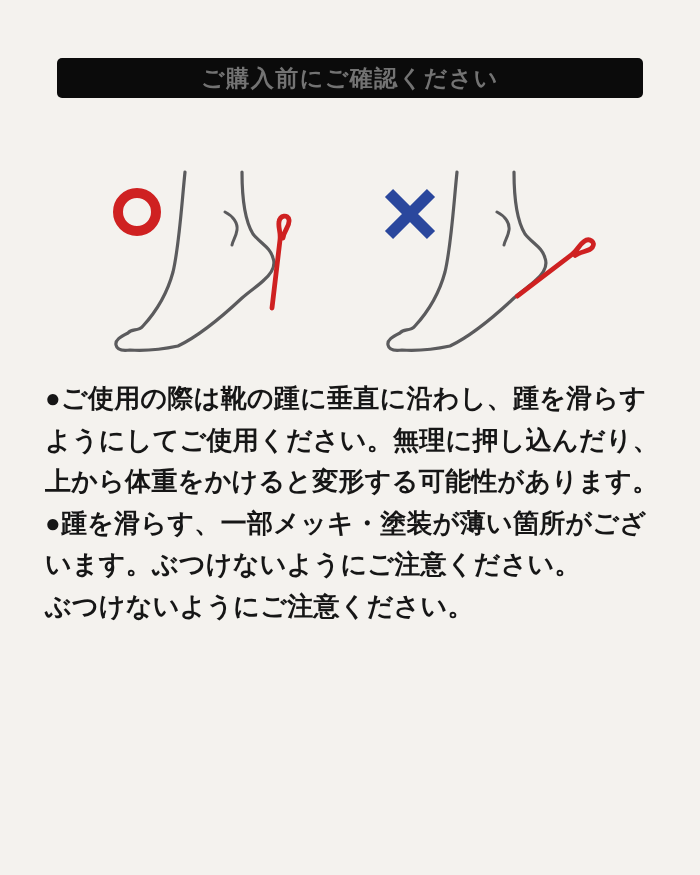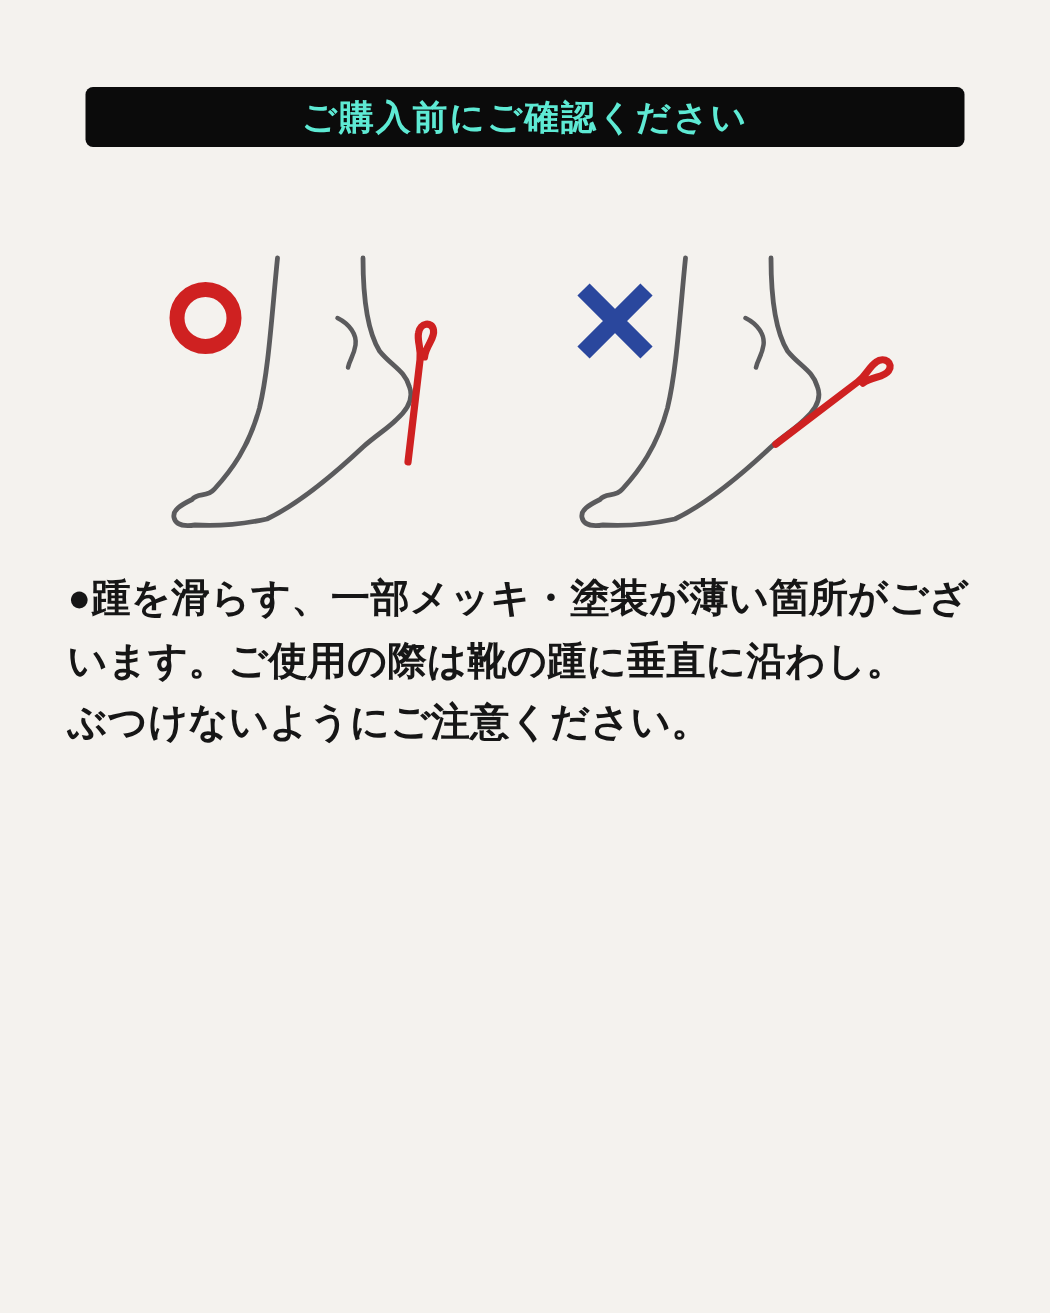--- a/index.html
+++ b/index.html
@@ -13,21 +13,21 @@
   }
   .header-bar {
     position:absolute;
     left:57px; top:58px;
     width:586px; height:40px;
     background:#0b0b0b;
     border-radius:5px;
     display:flex; align-items:center; justify-content:center;
   }
   .header-title {
-    color:#5eead4;
+    color:#737373;
     font-size:23px;
     font-weight:700;
     letter-spacing:1.5px;
     white-space:nowrap;
   }
   .illus {
     position:absolute;
     top:150px;
     width:250px; height:220px;
   }
@@ -93,21 +93,26 @@
              C 170,97 161,94 153,84
              C 145,71 142,48 142,22" fill="none" stroke-width="3.2" stroke-linecap="round" stroke="#5b5b5d"></path>
     <path d="M 125,62 C 133,66 138,73 137,80 C 136,87 133,90 132,95" fill="none" stroke-width="3" stroke-linecap="round" stroke="#5b5b5d"></path>
     <g transform="translate(217,88) rotate(46)">
       <path d="M -8,92 L 0,24 C 1,16 -2,12 -1,6 C 0,-1 8,-2 9,4 C 10,10 4,14 3,22" fill="none" stroke-width="4.8" stroke-linecap="round" stroke-linejoin="round" stroke="#cf2121"></path>
     </g>
   </svg>
 
   <div class="notes">
     <p class="note">
+      <span class="line">●ご使用の際は靴の踵に垂直に沿わし、踵を滑らす</span>
+      <span class="line">ようにしてご使用ください。無理に押し込んだり、</span>
+      <span class="line">上から体重をかけると変形する可能性があります。</span>
+    </p>
+    <p class="note">
       <span class="line">●踵を滑らす、一部メッキ・塗装が薄い箇所がござ</span>
-      <span class="line">います。ご使用の際は靴の踵に垂直に沿わし。</span>
+      <span class="line">います。ぶつけないようにご注意ください。</span>
     </p>
     <p class="note">
       <span class="line">ぶつけないようにご注意ください。</span>
     </p>
   </div>
 
 </div>
 
 </body></html>

